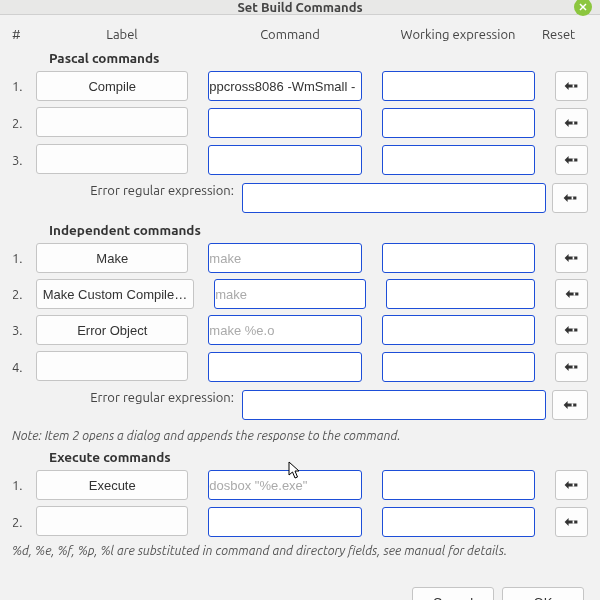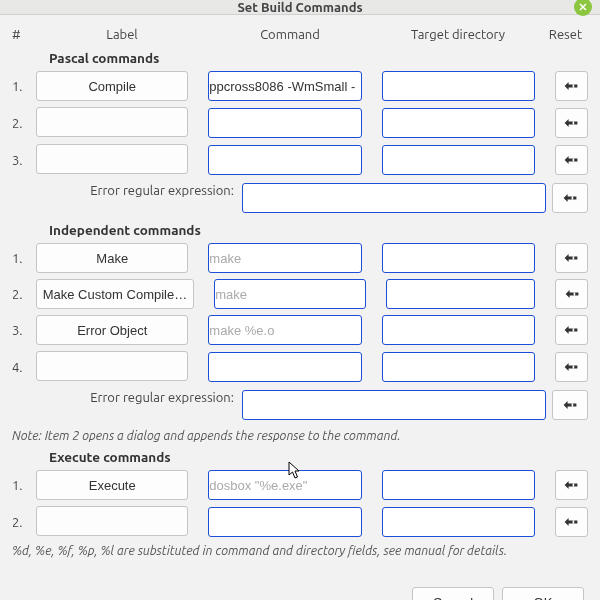--- a/index.html
+++ b/index.html
@@ -49,21 +49,21 @@
     display: flex;
     align-items: center;
     padding: 4px 0 8px 0;
     font-size: 13px;
     color: #444;
   }
   .col-num  { width: 26px; text-align: left; }
   .col-lbl  { width: 168px; text-align: center; }
   .col-cmd  { width: 168px; text-align: center; }
   .col-wd   { width: 168px; text-align: center; }
-  .col-rst  { width: 40px;  text-align: right; }
+  .col-rst  { width: 40px;  text-align: left; }
 
   .section-title {
     font-weight: 700;
     font-size: 13.5px;
     color: #333;
     padding: 1px 0 5px 0;
     margin-left: 37px;
   }
   .row {
     display: flex;
@@ -169,21 +169,21 @@
         </svg>
     </span>
   </div>
 
   <div class="content">
 
     <div class="hdr-row">
       <span class="col-num">#</span>
       <span class="col-lbl">Label</span>
       <span class="col-cmd">Command</span>
-      <span class="col-wd">Target directory</span>
+      <span class="col-wd">Working expression</span>
       <span class="col-rst">Reset</span>
     </div>
 
     <div class="section-title">Pascal commands</div>
 
     <div class="row">
       <span class="num">1.</span>
       <span class="lbl-cell"><button class="lbl-btn">Compile</button></span>
       <span class="cmd-cell"><input class="inp" value="ppcross8086 -WmSmall -" style=""></span>
       <span class="wd-cell"><input class="inp" value="" style=""></span>

